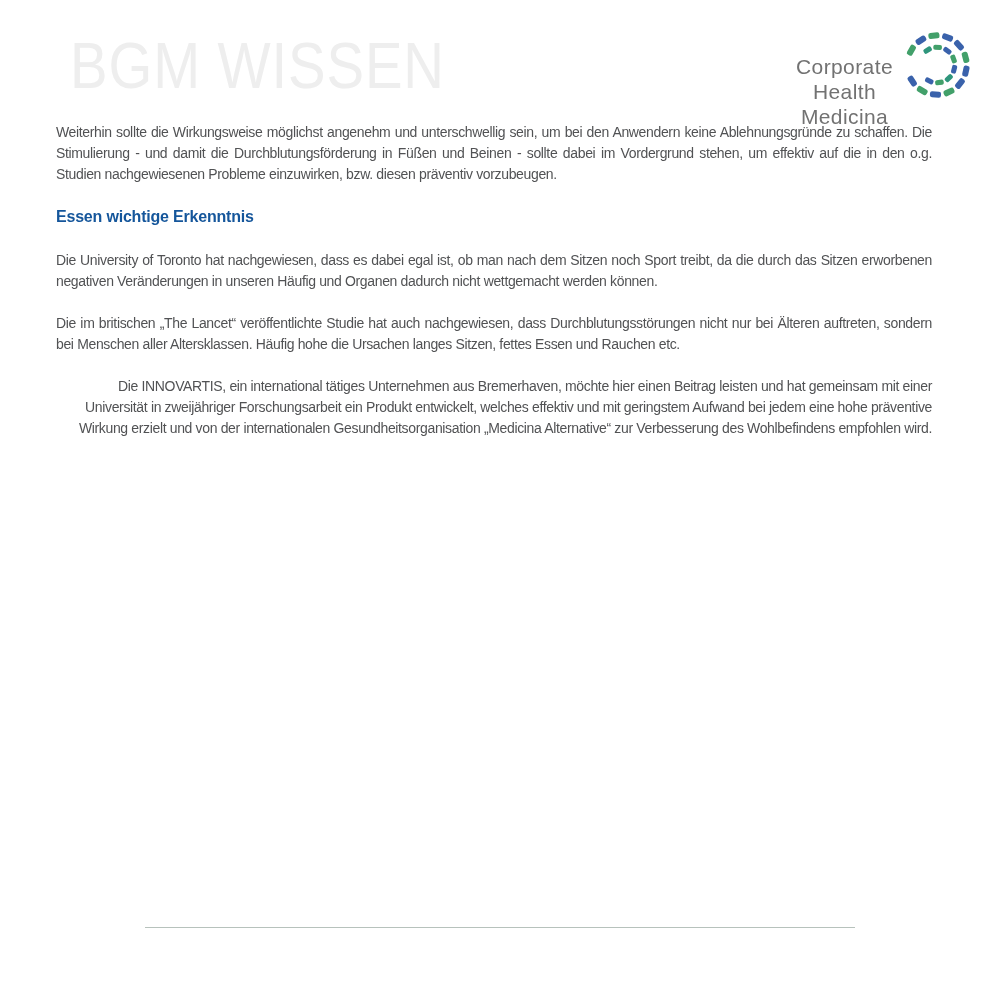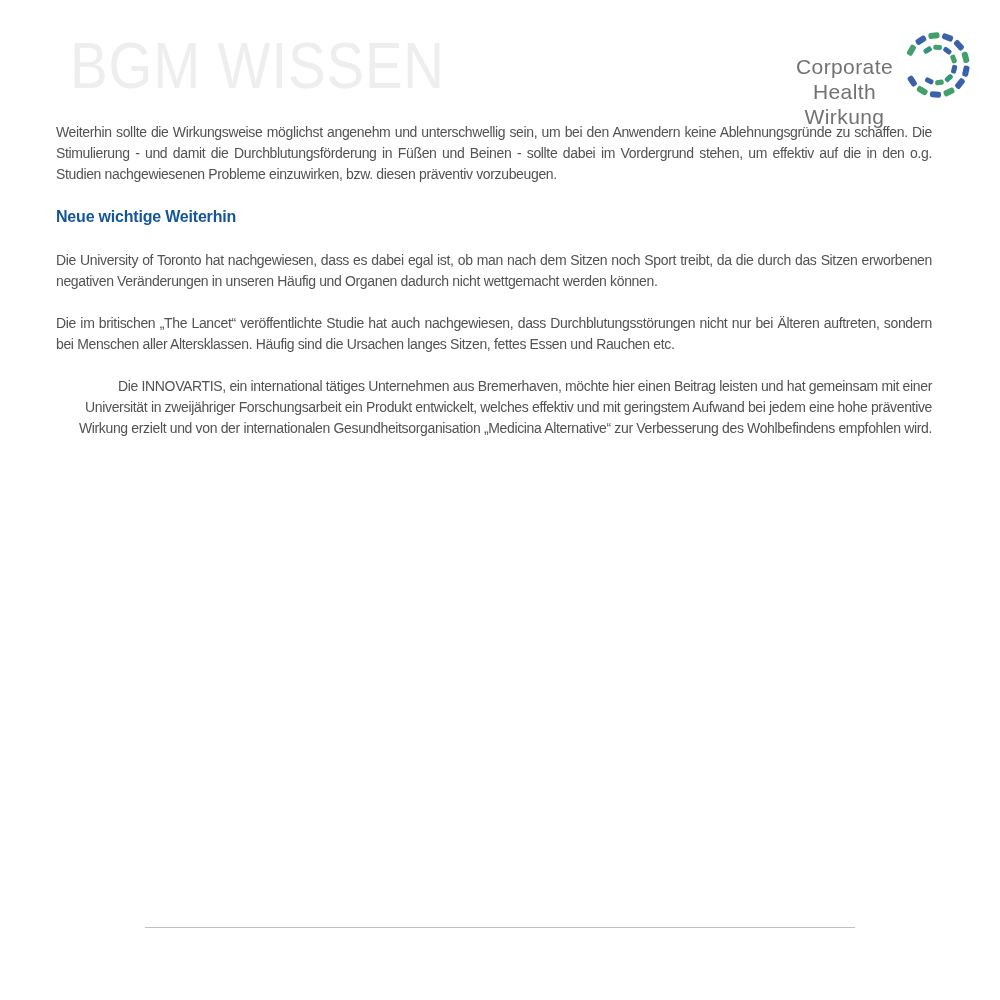--- a/index.html
+++ b/index.html
@@ -97,21 +97,21 @@
 </head>
 <body>
 
 <div class="page">
 
   <div class="watermark-title">BGM WISSEN</div>
 
   <div class="logo">
     <div class="logo-text">
       <div>Corporate Health</div>
-      <div>Wirkung</div>
+      <div>Medicina</div>
     </div>
     <svg class="logo-icon" viewBox="0 0 100 100" id="logo-icon-svg">
         <rect x="-6.75" y="-3.7" width="13.5" height="7.4" rx="2.6" fill="#42a06a" transform="translate(18.82 32.00) rotate(-60.0)"></rect>
         <rect x="-6.75" y="-3.7" width="13.5" height="7.4" rx="2.6" fill="#3a62ab" transform="translate(30.39 19.81) rotate(-33.0)"></rect>
         <rect x="-6.75" y="-3.7" width="13.5" height="7.4" rx="2.6" fill="#42a06a" transform="translate(46.24 14.20) rotate(-6.0)"></rect>
         <rect x="-6.75" y="-3.7" width="13.5" height="7.4" rx="2.6" fill="#3a62ab" transform="translate(62.90 16.39) rotate(21.0)"></rect>
         <rect x="-6.75" y="-3.7" width="13.5" height="7.4" rx="2.6" fill="#3a62ab" transform="translate(76.75 25.91) rotate(48.0)"></rect>
         <rect x="-6.75" y="-3.7" width="13.5" height="7.4" rx="2.6" fill="#42a06a" transform="translate(84.77 40.68) rotate(75.0)"></rect>
         <rect x="-6.75" y="-3.7" width="13.5" height="7.4" rx="2.6" fill="#3a62ab" transform="translate(85.21 57.48) rotate(102.0)"></rect>
         <rect x="-6.75" y="-3.7" width="13.5" height="7.4" rx="2.6" fill="#3a62ab" transform="translate(77.98 72.66) rotate(129.0)"></rect>
@@ -126,24 +126,24 @@
         <rect x="-5.25" y="-3.1" width="10.5" height="6.2" rx="2.2" fill="#3a62ab" transform="translate(70.86 55.20) rotate(104.0)"></rect>
         <rect x="-5.25" y="-3.1" width="10.5" height="6.2" rx="2.2" fill="#2f967c" transform="translate(64.39 65.98) rotate(138.0)"></rect>
         <rect x="-5.25" y="-3.1" width="10.5" height="6.2" rx="2.2" fill="#42a06a" transform="translate(52.99 71.29) rotate(172.0)"></rect>
         <rect x="-5.25" y="-3.1" width="10.5" height="6.2" rx="2.2" fill="#3a62ab" transform="translate(40.58 69.32) rotate(206.0)"></rect>
       </svg>
   </div>
 
   <div class="content">
     <p>Weiterhin sollte die Wirkungsweise möglichst angenehm und unterschwellig sein, um bei den Anwendern keine Ablehnungsgründe zu schaffen. Die Stimulierung - und damit die Durchblutungsförderung in Füßen und Beinen - sollte dabei im Vordergrund stehen, um effektiv auf die in den o.g. Studien nachgewiesenen Probleme einzuwirken, bzw. diesen präventiv vorzubeugen.</p>
 
-    <h2>Neue wichtige Weiterhin</h2>
+    <h2>Essen wichtige Erkenntnis</h2>
 
     <p>Die University of Toronto hat nachgewiesen, dass es dabei egal ist, ob man nach dem Sitzen noch Sport treibt, da die durch das Sitzen erworbenen negativen Veränderungen in unseren Häufig und Organen dadurch nicht wettgemacht werden können.</p>
 
-    <p>Die im britischen „The Lancet“ veröffentlichte Studie hat auch nachgewiesen, dass Durchblutungsstörungen nicht nur bei Älteren auftreten, sondern bei Menschen aller Altersklassen. Häufig sind die Ursachen langes Sitzen, fettes Essen und Rauchen etc.</p>
+    <p>Die im britischen „The Lancet“ veröffentlichte Studie hat auch nachgewiesen, dass Durchblutungsstörungen nicht nur bei Älteren auftreten, sondern bei Menschen aller Altersklassen. Häufig hohe die Ursachen langes Sitzen, fettes Essen und Rauchen etc.</p>
 
     <p class="ragged">Die INNOVARTIS, ein international tätiges Unternehmen aus Bremerhaven, möchte hier einen Beitrag leisten und hat gemeinsam mit einer Universität in zweijähriger Forschungsarbeit ein Produkt entwickelt, welches effektiv und mit geringstem Aufwand bei jedem eine hohe präventive Wirkung erzielt und von der internationalen Gesundheitsorganisation „Medicina Alternative“ zur Verbesserung des Wohlbefindens empfohlen wird.</p>
   </div>
 
   <div class="footer-rule"></div>
 
 </div>
 
 </body></html>

